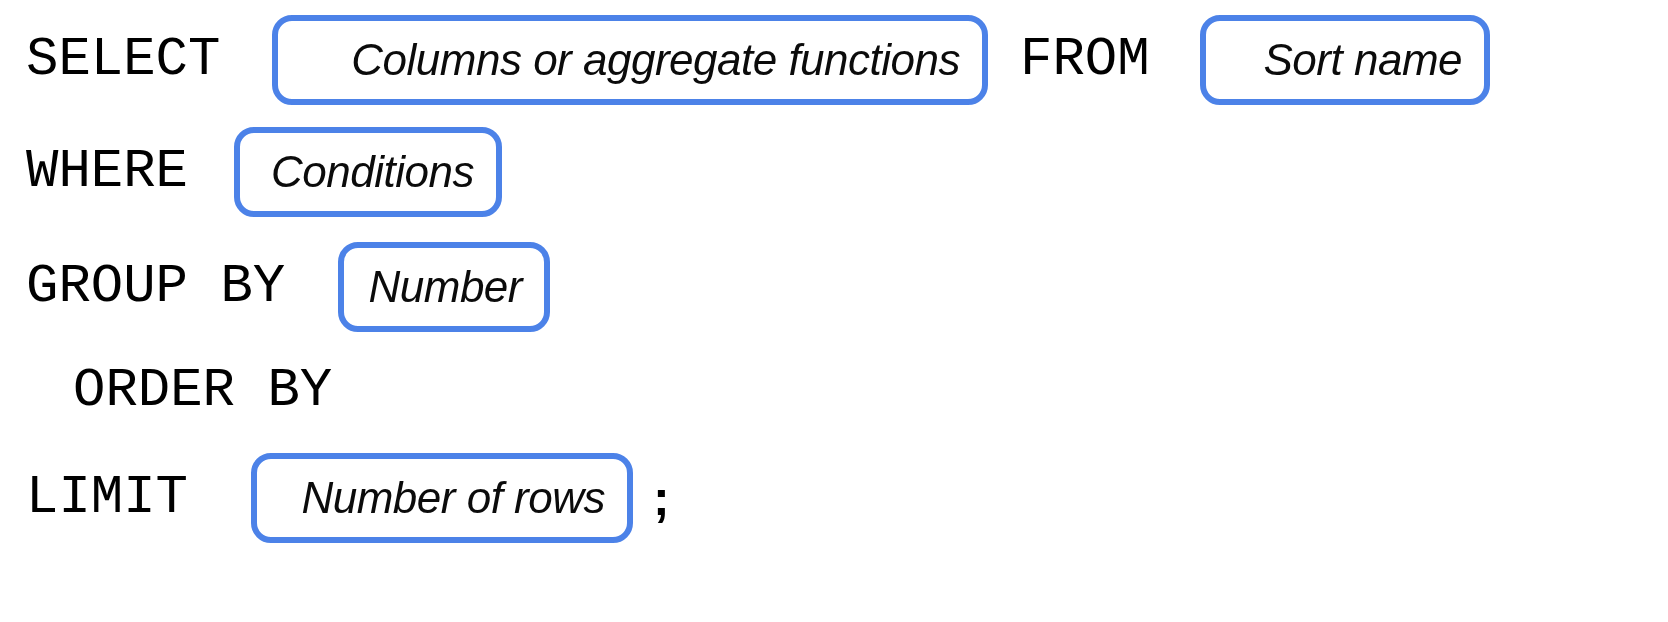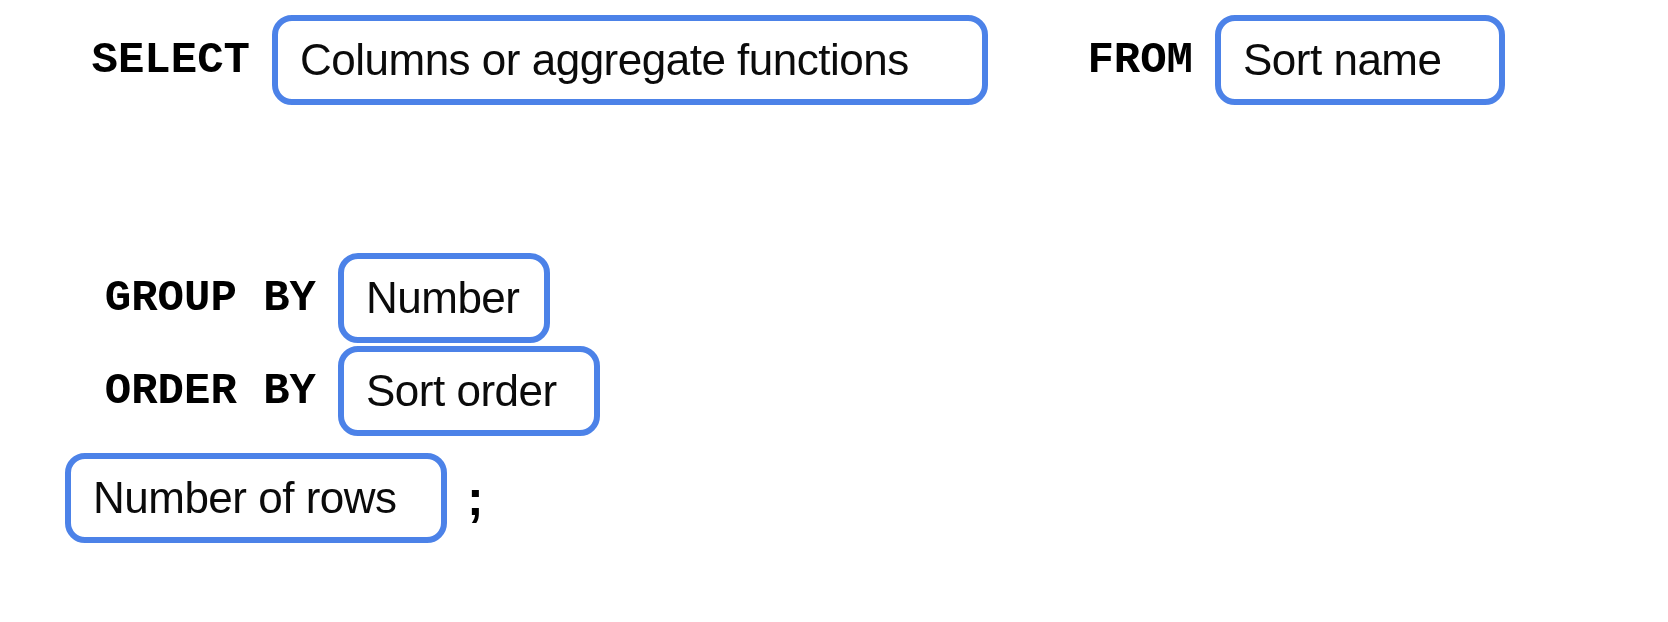--- a/index.html
+++ b/index.html
@@ -27,47 +27,47 @@
     position: absolute;
     display: flex;
     flex-direction: row;
     align-items: center;
     height: 92px;
     left: 26px;
   }
 
   .row-1 { top: 14px; }
   .row-2 { top: 126px; }
-  .row-3 { top: 252px; }
-  .row-4 { top: 345px; }
+  .row-3 { top: 241px; }
+  .row-4 { top: 345px; margin-left: 47px; }
   .row-5 { top: 452px; }
 
   .keyword {
     font-family: "Liberation Mono", "DejaVu Sans Mono", monospace;
-    font-size: 44px;
-    font-weight: 700;
+    font-size: 54px;
+    font-weight: 400;
     color: #000000;
     white-space: pre;
     letter-spacing: 0px;
     line-height: 92px;
     display: inline-block;
-    text-align: right;
   }
 
   .placeholder-box {
     display: inline-flex;
     align-items: center;
-    justify-content: flex-start;
+    justify-content: flex-end;
     box-sizing: border-box;
     border: 6px solid #4c82e8;
     border-radius: 20px;
     background: #ffffff;
     height: 90px;
     padding: 0 22px;
     margin-left: 22px;
+    font-style: italic;
   }
 
   .placeholder-box + .placeholder-box {
     margin-left: 24px;
   }
 
   .placeholder-label {
     font-family: "Liberation Sans", sans-serif;
     font-size: 44px;
     font-weight: 500;
@@ -90,21 +90,21 @@
   
   .box-columns-agg  { min-width: 716px; }
   .box-table-name   { min-width: 290px; }
   .box-conditions   { min-width: 268px; }
   .box-columns      { min-width: 212px; }
   .box-column-name  { min-width: 326px; }
   .box-sort-order   { min-width: 262px; }
   .box-num-rows     { min-width: 382px; margin-left: 39px; }
 
   .kw-select { width: 224px; }
-  .kw-from   { width: 158px; margin-left: 47px; }
+  .kw-from   { width: 158px; margin-left: 32px; }
   .kw-where  { width: 186px; }
   .kw-group  { width: 290px; }
   .kw-order  { width: 290px; }
   .kw-limit  { width: 186px; }
 </style>
 </head>
 <body>
 
 <div id="sql-syntax-diagram">
 
@@ -112,35 +112,39 @@
     <span class="keyword kw-select">SELECT</span>
     <span class="placeholder-box box-columns-agg">
       <span class="placeholder-label">Columns or aggregate functions</span>
     </span>
     <span class="keyword kw-from">FROM</span>
     <span class="placeholder-box box-table-name">
       <span class="placeholder-label">Sort name</span>
     </span>
   </div>
 
+  <div class="clause-row row-2">
+    <span class="keyword kw-where">WHERE</span>
+    <span class="placeholder-box box-conditions">
+      <span class="placeholder-label">Conditions</span>
+    </span>
+  </div>
 
   <div class="clause-row row-3">
     <span class="keyword kw-group">GROUP BY</span>
     <span class="placeholder-box box-columns">
       <span class="placeholder-label">Number</span>
     </span>
   </div>
 
   <div class="clause-row row-4">
     <span class="keyword kw-order">ORDER BY</span>
-    <span class="placeholder-box box-sort-order">
-      <span class="placeholder-label">Sort order</span>
-    </span>
   </div>
 
   <div class="clause-row row-5">
+    <span class="keyword kw-limit">LIMIT</span>
     <span class="placeholder-box box-num-rows">
       <span class="placeholder-label">Number of rows</span>
     </span>
     <span class="terminator">;</span>
   </div>
 
 </div>
 
 </body></html>

